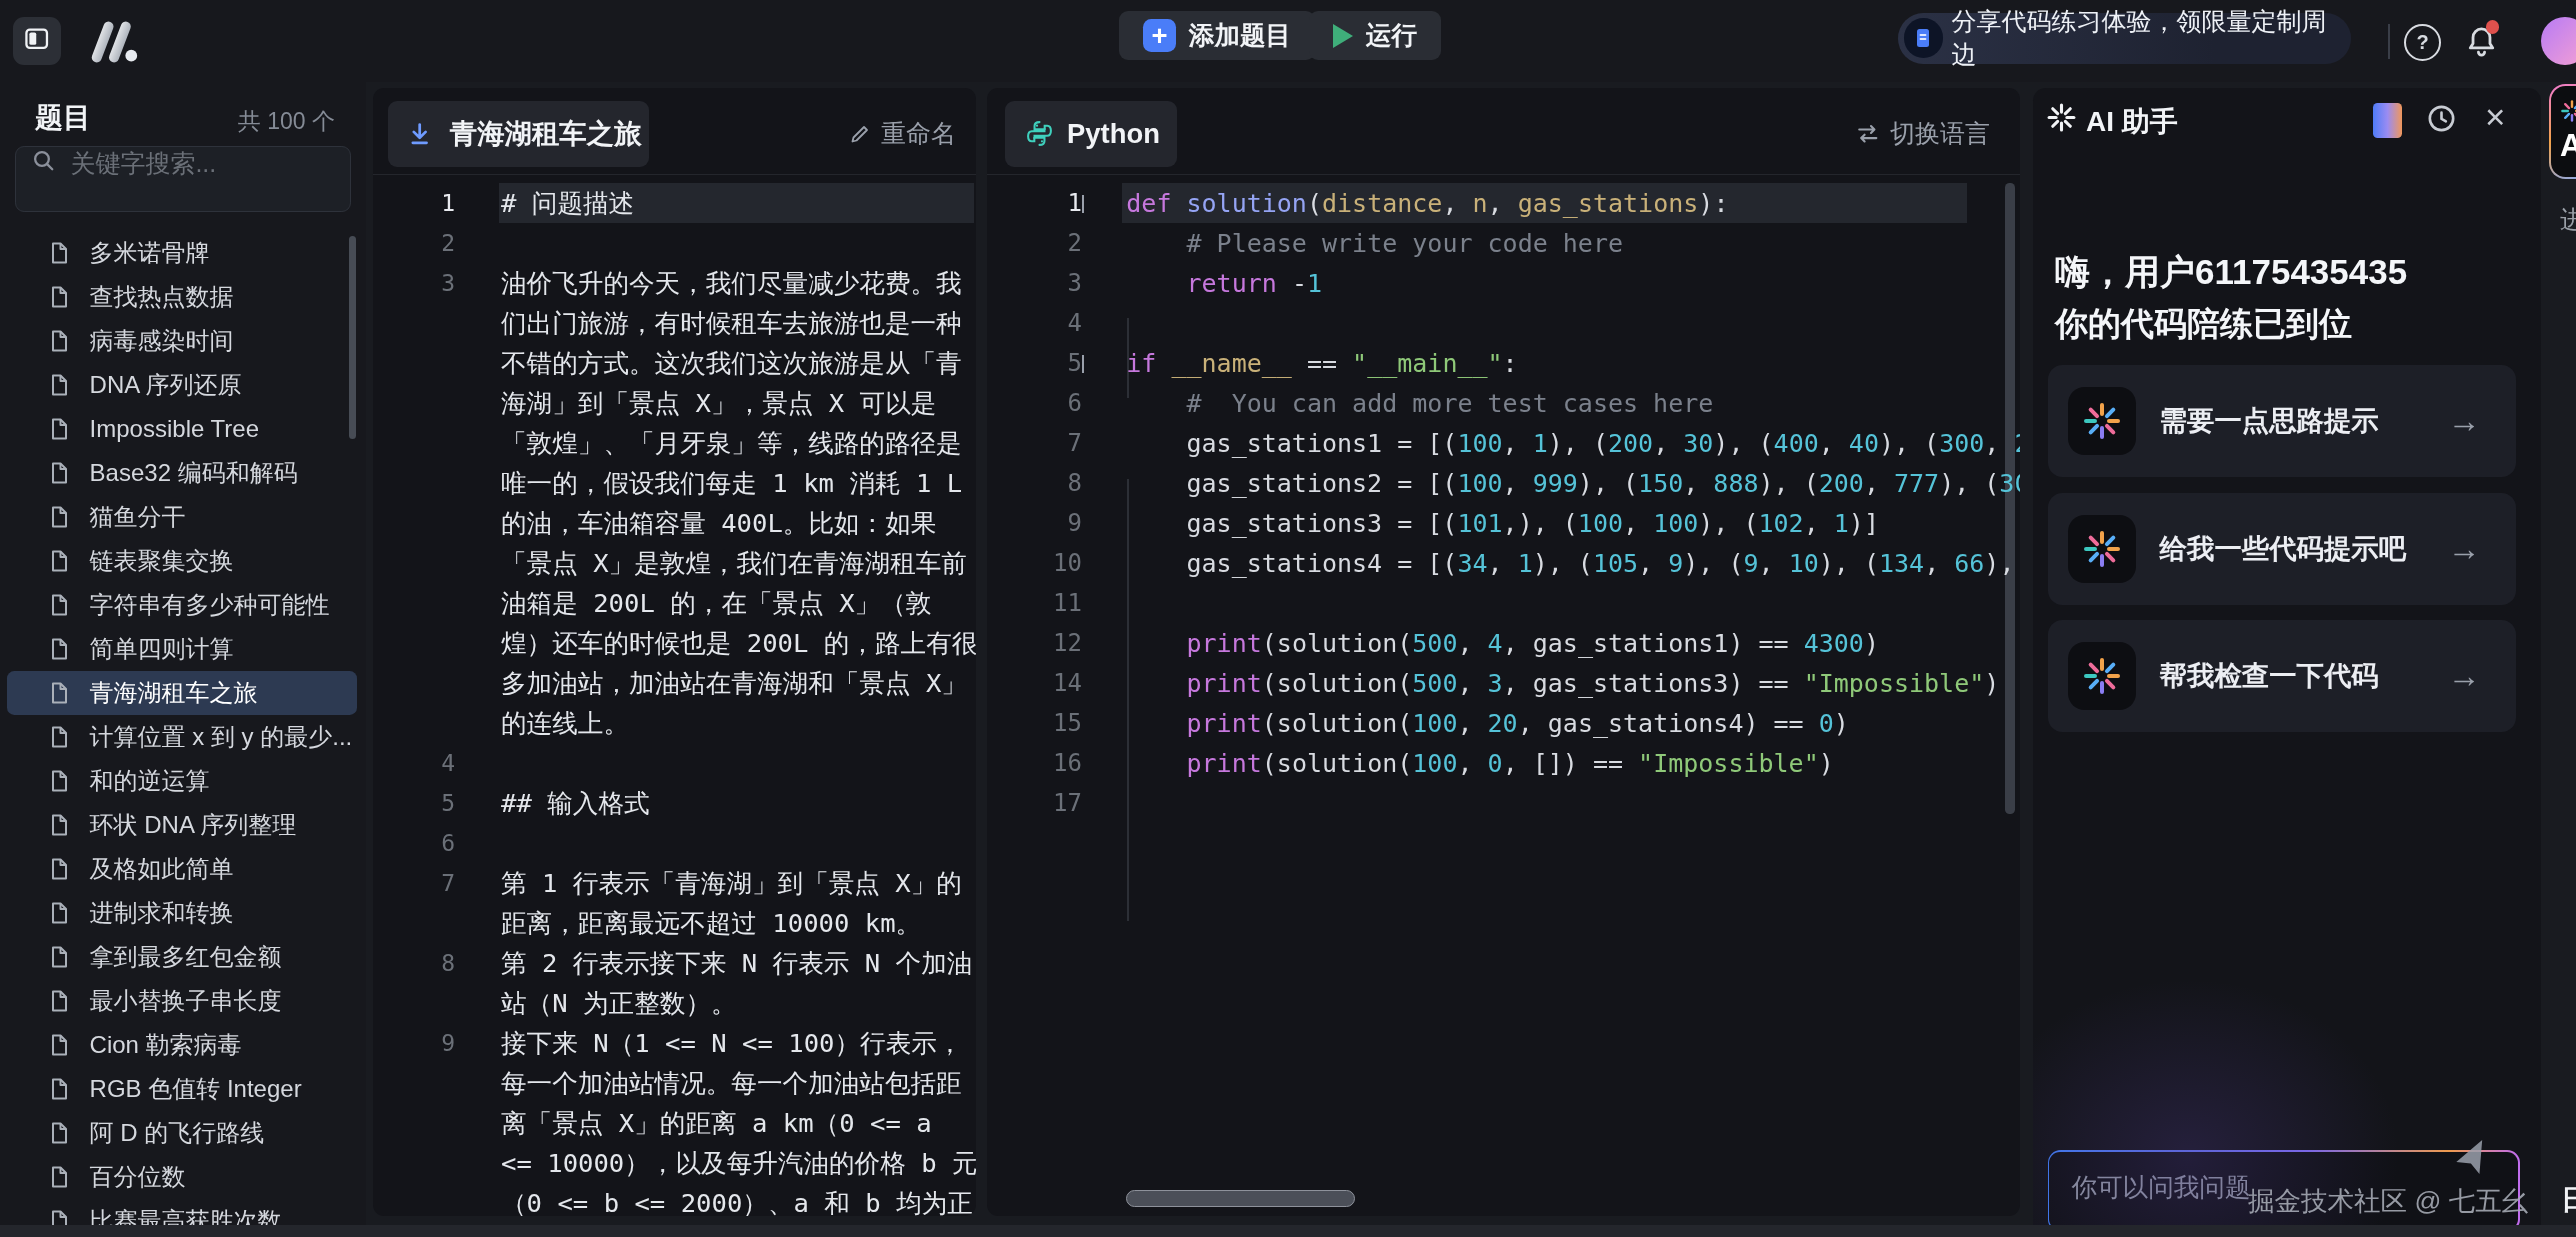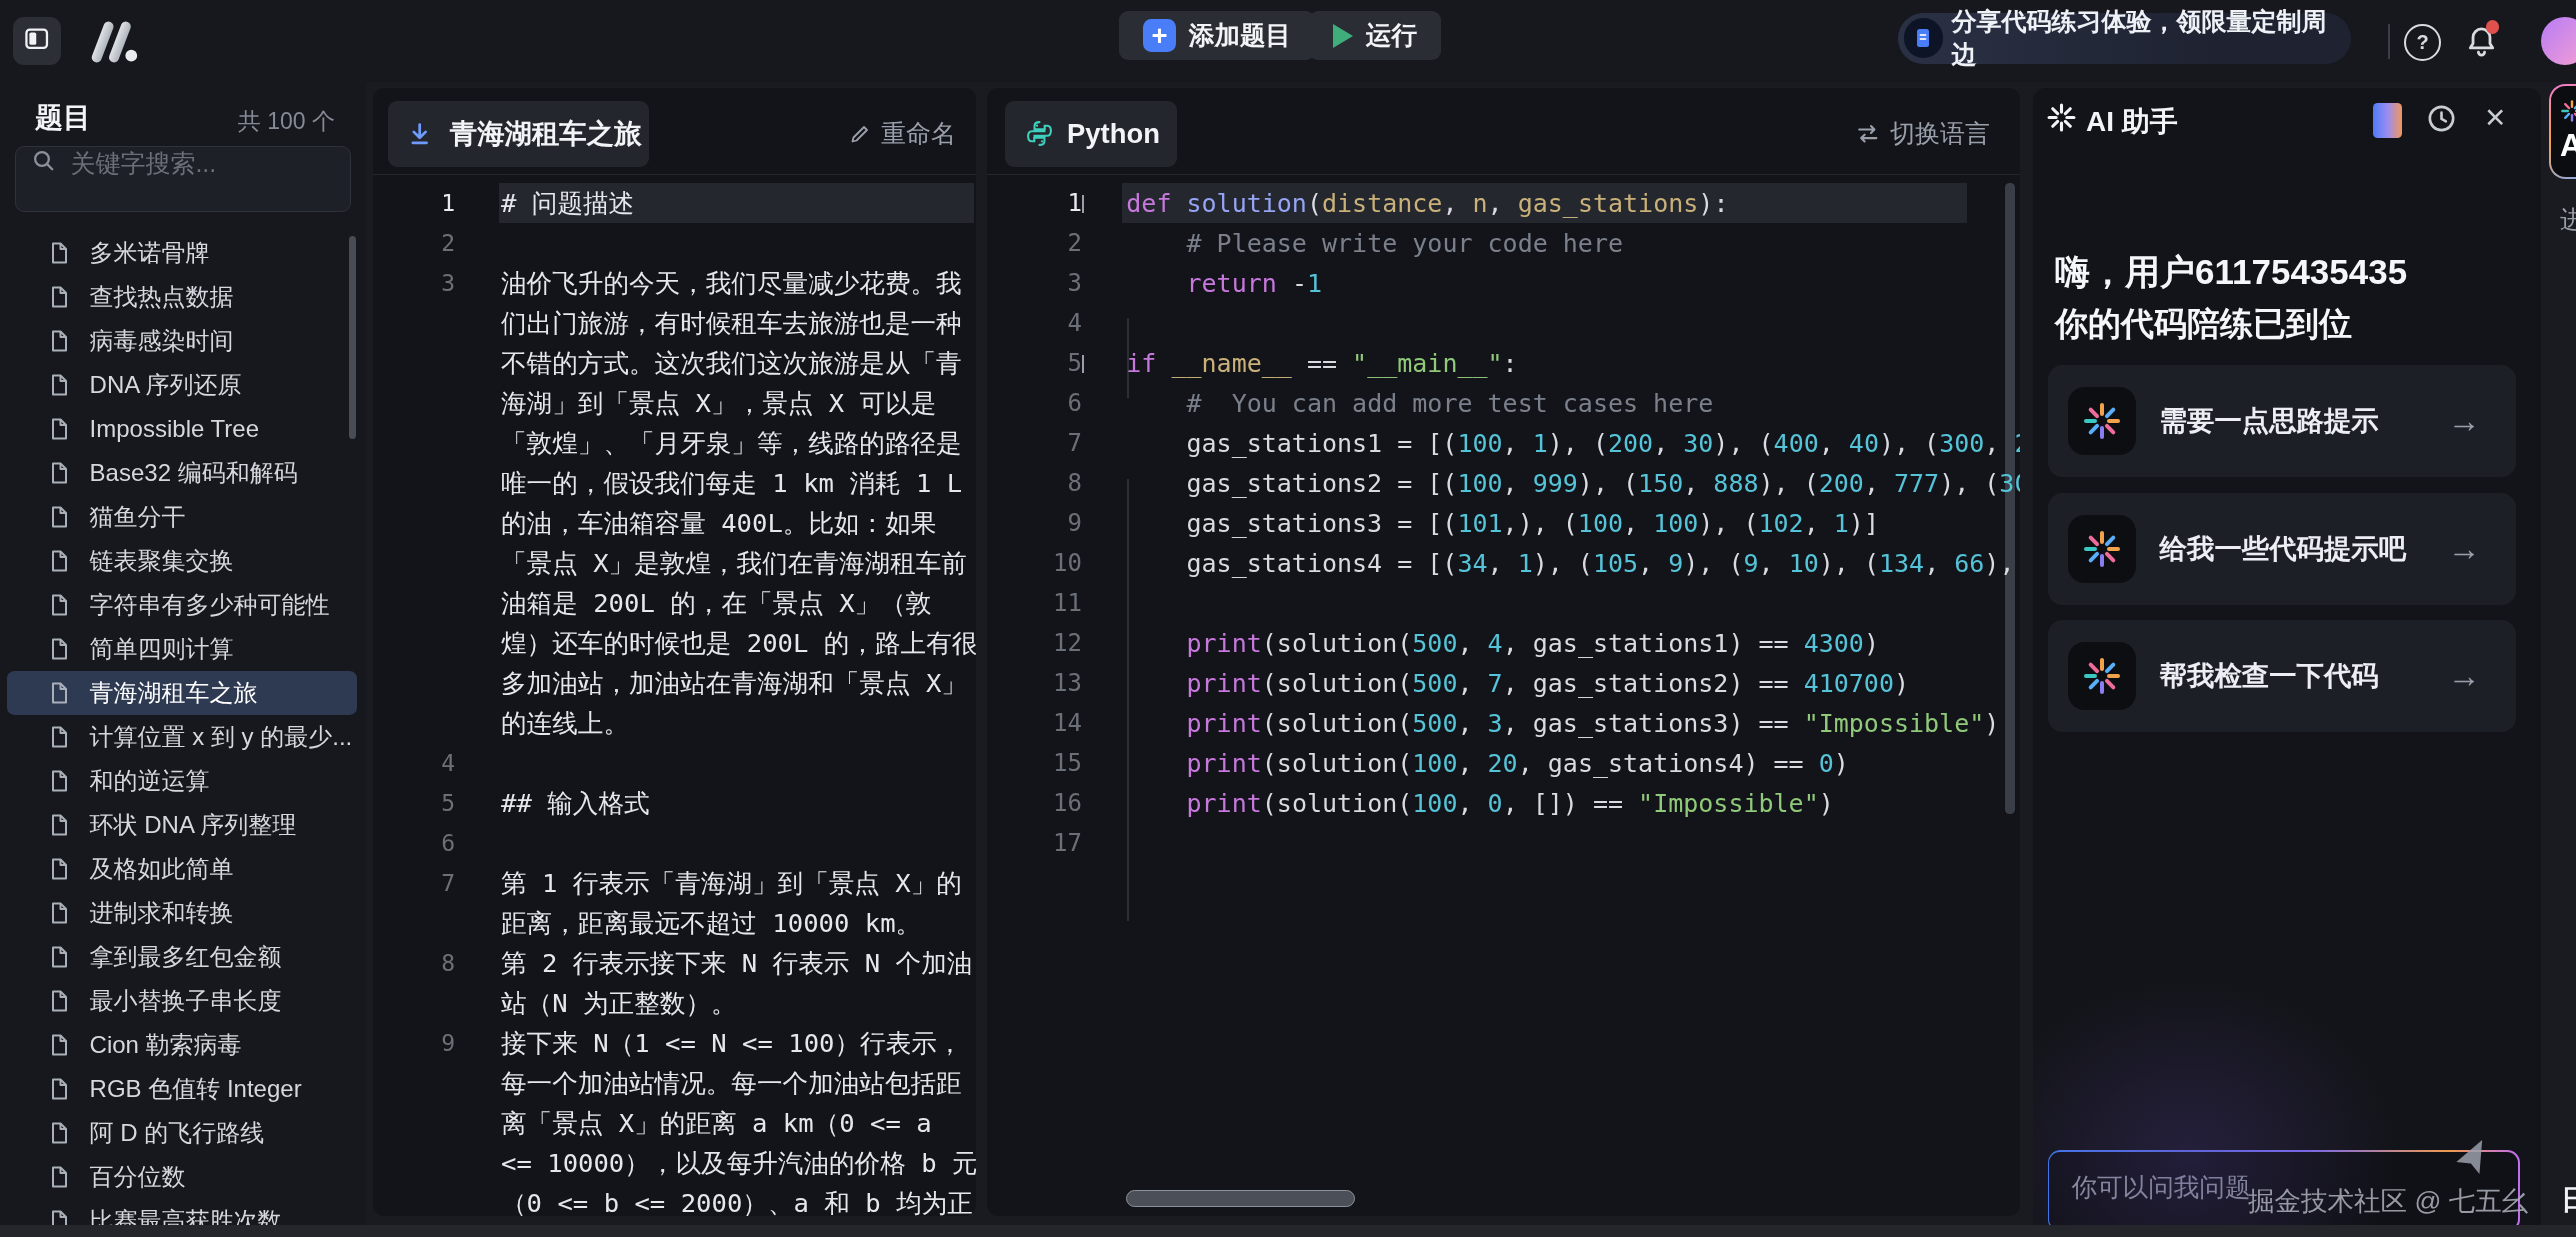--- a/index.html
+++ b/index.html
@@ -17,21 +17,21 @@
   #btn-add{left:1119px;}
   #btn-run{left:1309px;}
   .plus-tile{width:33px;height:33px;background:#4a7df8;border-radius:8.2px;display:flex;align-items:center;
              justify-content:center;color:#fff;font-size:27.4px;font-weight:bold;line-height:33px;}
   .play-tri{width:0;height:0;border-top:12px solid transparent;border-bottom:12px solid transparent;
             border-left:20px solid #3fae7a;}
   #banner{left:1898px;top:12.8px;width:453px;height:51px;border-radius:25.6px;cursor:pointer;
           background:linear-gradient(90deg,#2b3145,#1e2231 70%);display:flex;align-items:center;}
   .banner-ico{width:40px;height:40px;margin-left:5.5px;border-radius:50%;background:#0d1426;
               display:flex;align-items:center;justify-content:center;}
-  #banner .lbl{margin-left:8px;font-size:25px;font-weight:bold;color:#eef1f6;}
+  #banner .lbl{margin-left:8px;font-size:25px;font-weight:normal;color:#eef1f6;}
   .tb-div{left:2388px;top:24px;width:1.8px;height:35px;background:#3a3e48;}
   .help-ico{left:2404px;top:24px;width:33px;height:33px;border:2.3px solid #d8dbe1;border-radius:50%;
             display:flex;align-items:center;justify-content:center;font-size:20px;font-weight:bold;color:#d8dbe1;cursor:pointer;}
   .bell-wrap{left:2463px;top:22px;width:38px;height:38px;cursor:pointer;}
   .bell-dot{position:absolute;right:1.8px;top:-1.8px;width:13.7px;height:13.7px;border-radius:50%;background:#e0514d;}
   .avatar{left:2541px;top:16.5px;width:48px;height:48px;border-radius:50%;
           background:linear-gradient(135deg,#b77bf5,#f5a0d3);cursor:pointer;}
   
   #sidebar{left:0;top:82px;width:366px;height:1155px;background:#17181d;}
   .sb-title{left:35px;top:16.5px;font-size:28px;font-weight:bold;color:#f2f4f7;}
@@ -616,26 +616,20 @@
           <span></span>
           <span class="cl-text"></span>
         </div>
         <div class="cl">
           <span></span>
           <span class="cl-num">12</span>
           <span></span>
           <span class="cl-text"><span class="tok tx">    </span><span class="tok kw">print</span><span class="tok tx">(solution(</span><span class="tok num">500</span><span class="tok tx">, </span><span class="tok num">4</span><span class="tok tx">, gas_stations1) == </span><span class="tok num">4300</span><span class="tok tx">)</span></span>
         </div>
         <div class="cl">
-          <span><span class="bp-dot"></span></span>
-          <span class="cl-num">13</span>
-          <span></span>
-          <span class="cl-text"><span class="tok tx">    </span><span class="tok kw">print</span><span class="tok tx">(solution(</span><span class="tok num">500</span><span class="tok tx">, </span><span class="tok num">7</span><span class="tok tx">, gas_stations2) == </span><span class="tok num">410700</span><span class="tok tx">)</span></span>
-        </div>
-        <div class="cl">
           <span></span>
           <span class="cl-num">14</span>
           <span></span>
           <span class="cl-text"><span class="tok tx">    </span><span class="tok kw">print</span><span class="tok tx">(solution(</span><span class="tok num">500</span><span class="tok tx">, </span><span class="tok num">3</span><span class="tok tx">, gas_stations3) == </span><span class="tok str">"Impossible"</span><span class="tok tx">)</span></span>
         </div>
         <div class="cl">
           <span></span>
           <span class="cl-num">15</span>
           <span></span>
           <span class="cl-text"><span class="tok tx">    </span><span class="tok kw">print</span><span class="tok tx">(solution(</span><span class="tok num">100</span><span class="tok tx">, </span><span class="tok num">20</span><span class="tok tx">, gas_stations4) == </span><span class="tok num">0</span><span class="tok tx">)</span></span>

